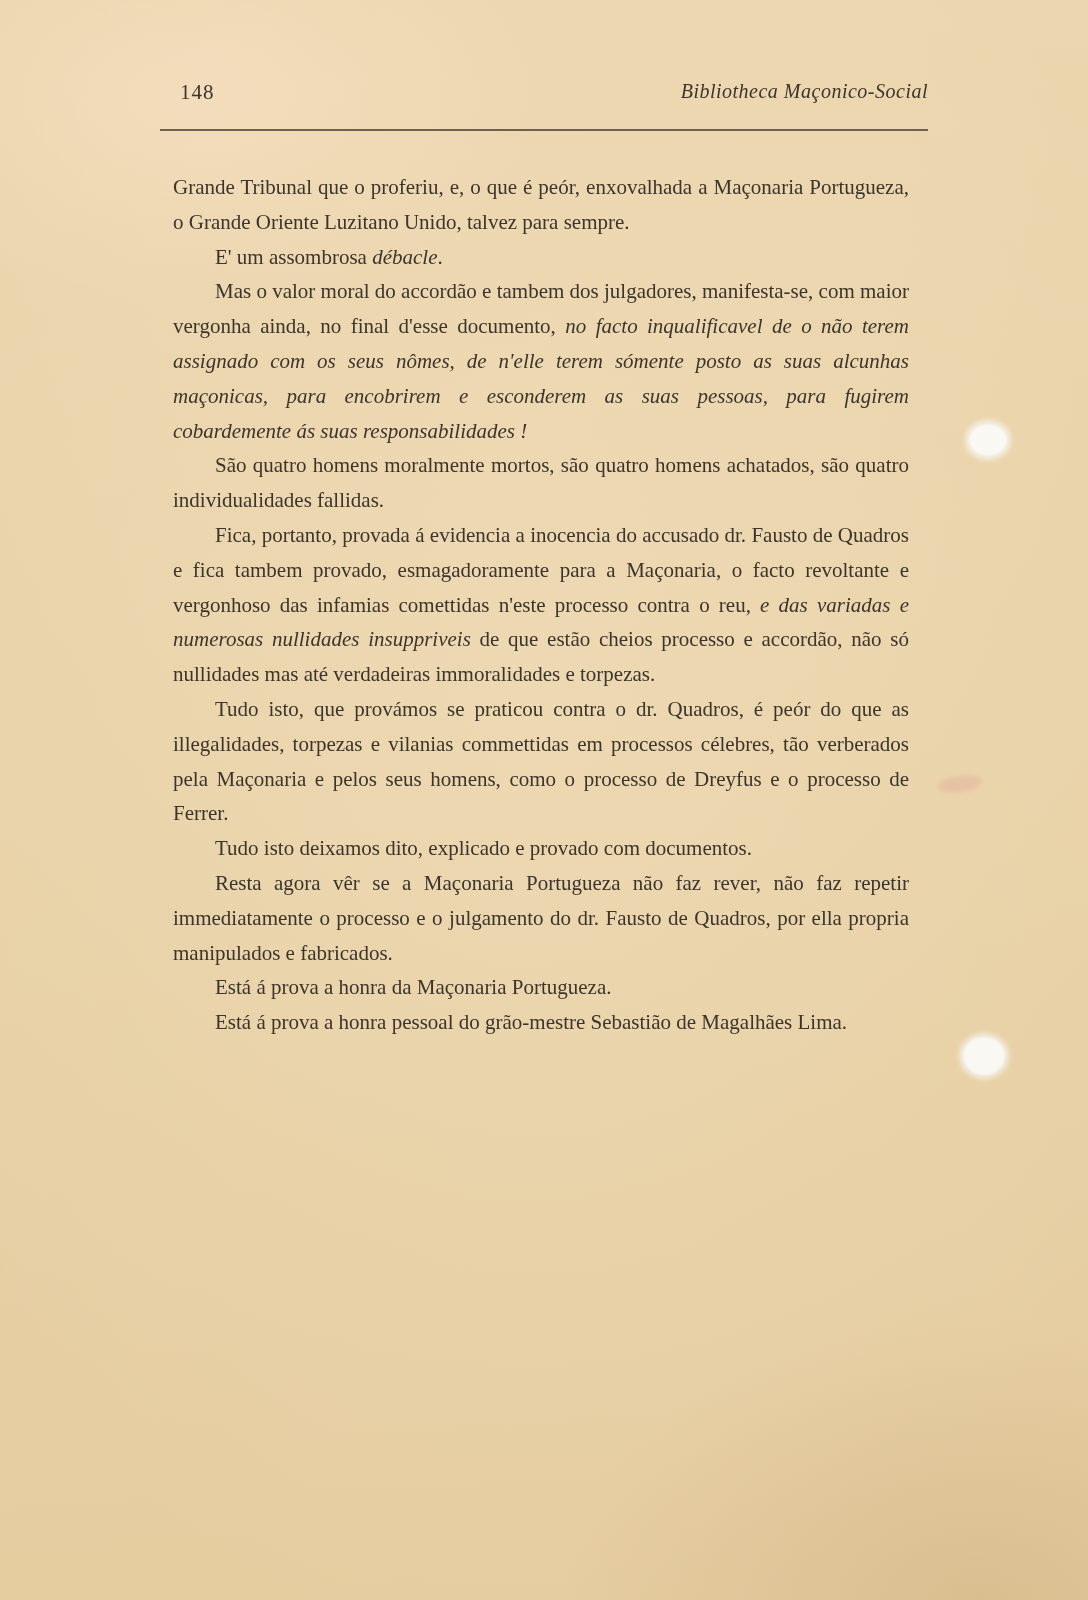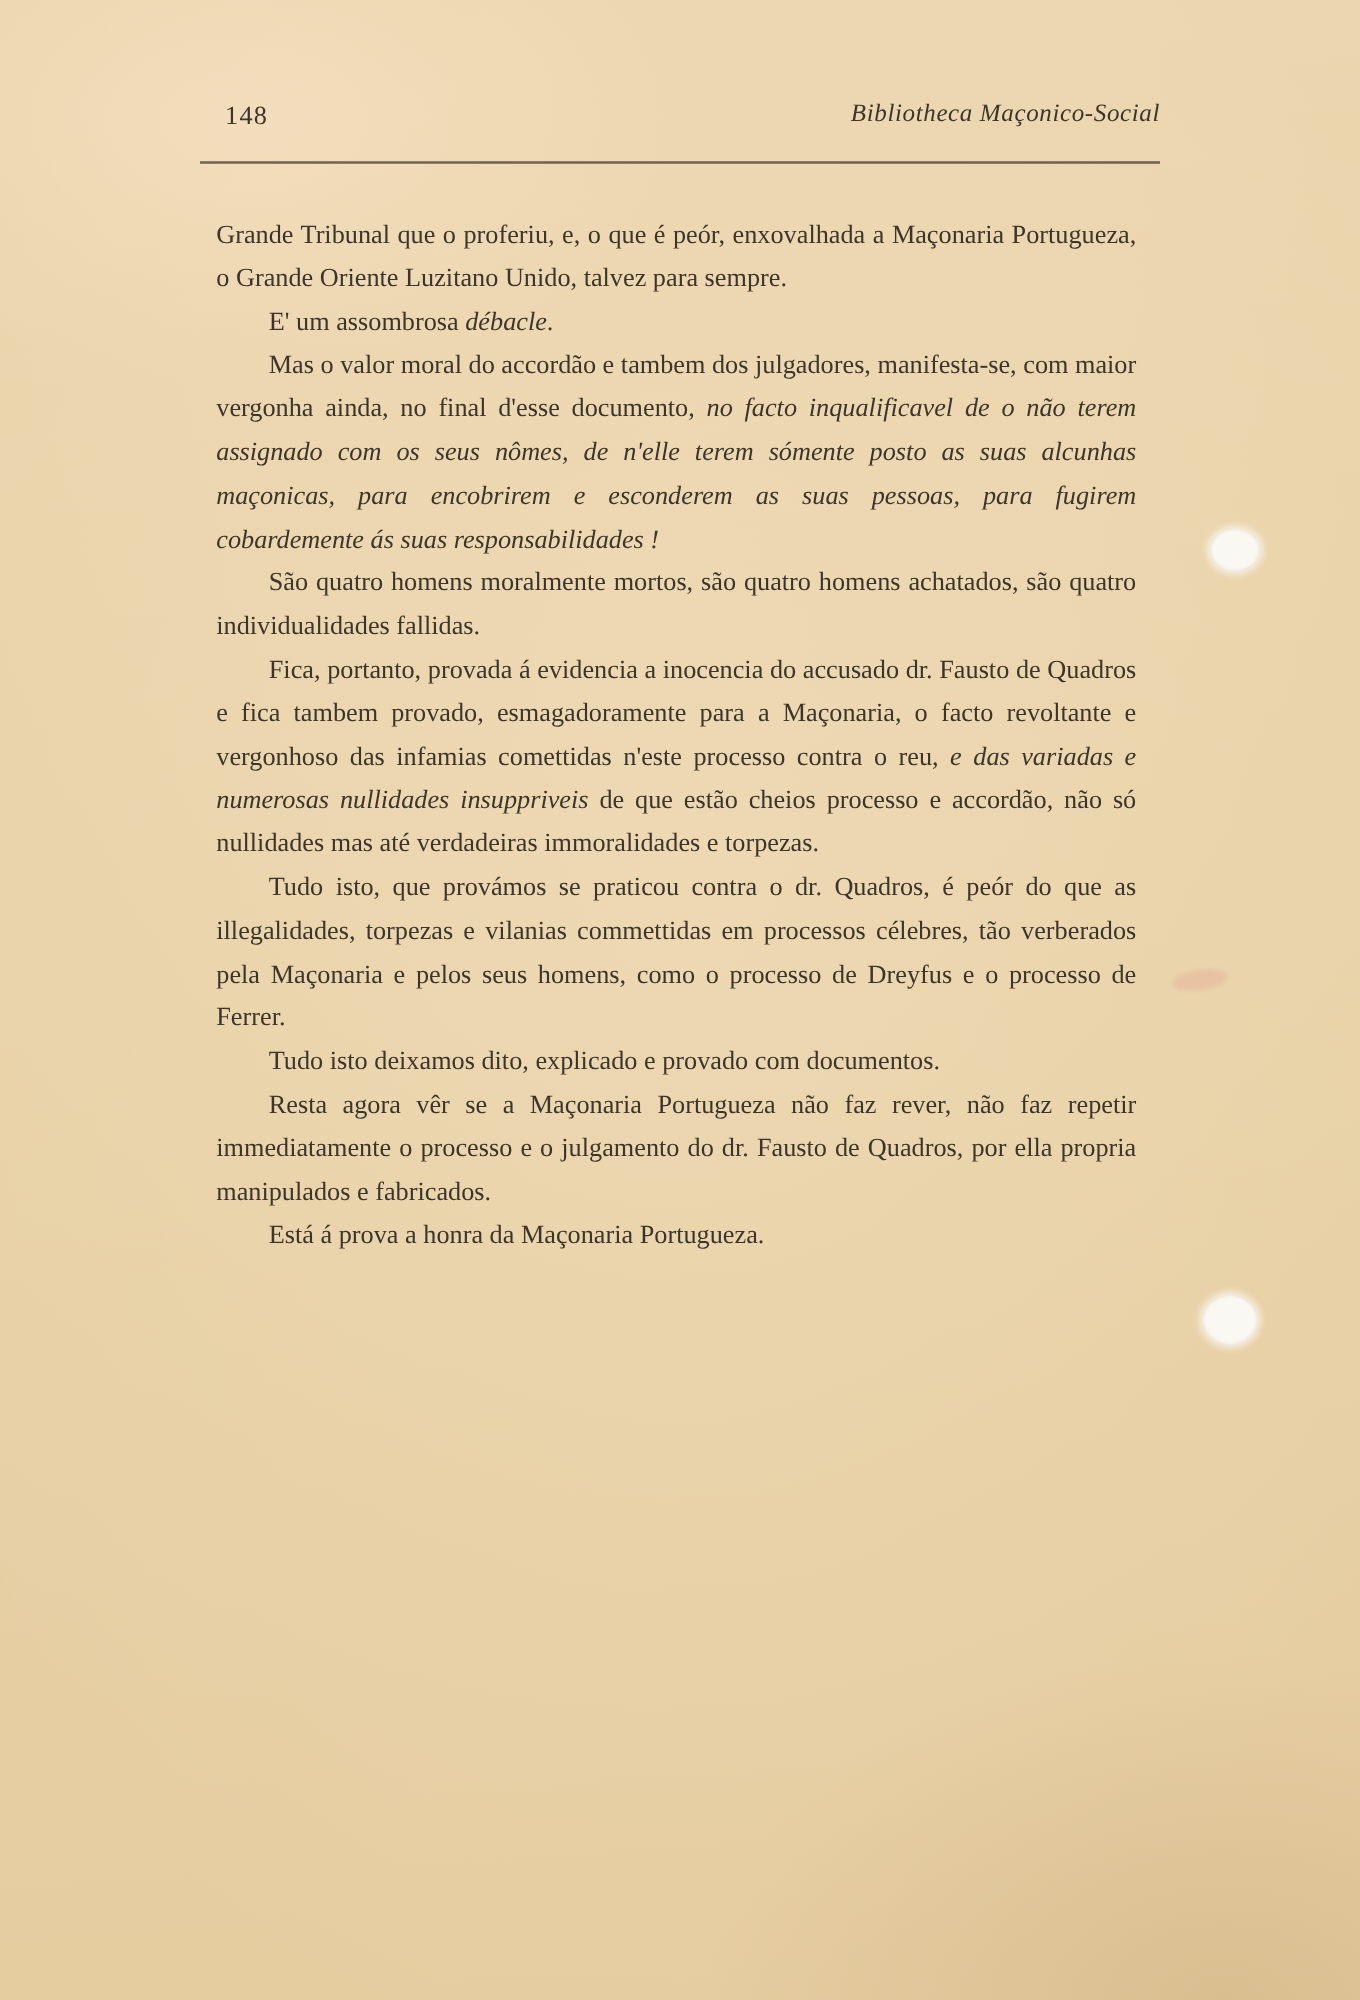--- a/index.html
+++ b/index.html
@@ -128,19 +128,20 @@
   <div class="text-block">
       <p class="para no-indent"><span>Grande Tribunal que o proferiu, e, o que é peór, enxovalhada a Maçonaria Portugueza, o Grande Oriente Luzitano Unido, talvez para sempre.</span></p>
       <p class="para"><span>E' um assombrosa </span><em>débacle</em><span>.</span></p>
       <p class="para"><span>Mas o valor moral do accordão e tambem dos julgadores, manifesta-se, com maior vergonha ainda, no final d'esse documento, </span><em>no facto inqualificavel de o não terem assignado com os seus nômes, de n'elle terem sómente posto as suas alcunhas maçonicas, para encobrirem e esconderem as suas pessoas, para fugirem cobardemente ás suas responsabilidades !</em></p>
       <p class="para"><span>São quatro homens moralmente mortos, são quatro homens achatados, são quatro individualidades fallidas.</span></p>
       <p class="para"><span>Fica, portanto, provada á evidencia a inocencia do accusado dr. Fausto de Quadros e fica tambem provado, esmagadoramente para a Maçonaria, o facto revoltante e vergonhoso das infamias comettidas n'este processo contra o reu, </span><em>e das variadas e numerosas nullidades insuppriveis</em><span> de que estão cheios processo e accordão, não só nullidades mas até verdadeiras immoralidades e torpezas.</span></p>
       <p class="para"><span>Tudo isto, que provámos se praticou contra o dr. Quadros, é peór do que as illegalidades, torpezas e vilanias commettidas em processos célebres, tão verberados pela Maçonaria e pelos seus homens, como o processo de Dreyfus e o processo de Ferrer.</span></p>
       <p class="para"><span>Tudo isto deixamos dito, explicado e provado com documentos.</span></p>
       <p class="para"><span>Resta agora vêr se a Maçonaria Portugueza não faz rever, não faz repetir immediatamente o processo e o julgamento do dr. Fausto de Quadros, por ella propria manipulados e fabricados.</span></p>
       <p class="para"><span>Está á prova a honra da Maçonaria Portugueza.</span></p>
+      <p class="para"><span>Está á prova a honra pessoal do grão-mestre Sebastião de Magalhães Lima.</span></p>
     </div>
 
   <div class="hole-punch top"></div>
   <div class="hole-punch bottom"></div>
   <div class="paper-smudge"></div>
 
 </div>
 
 </body></html>

